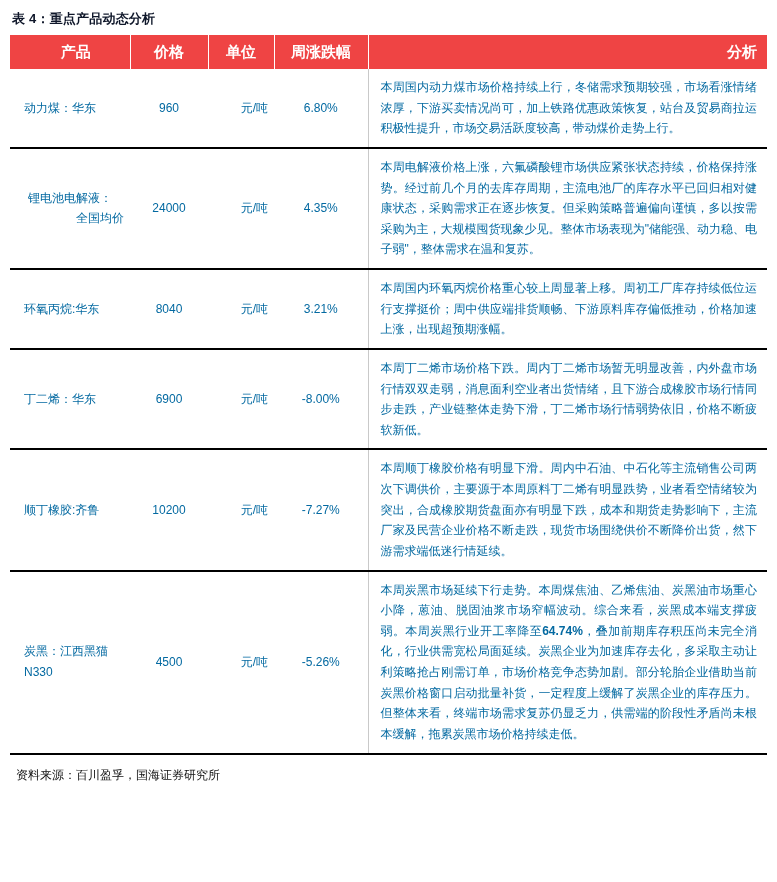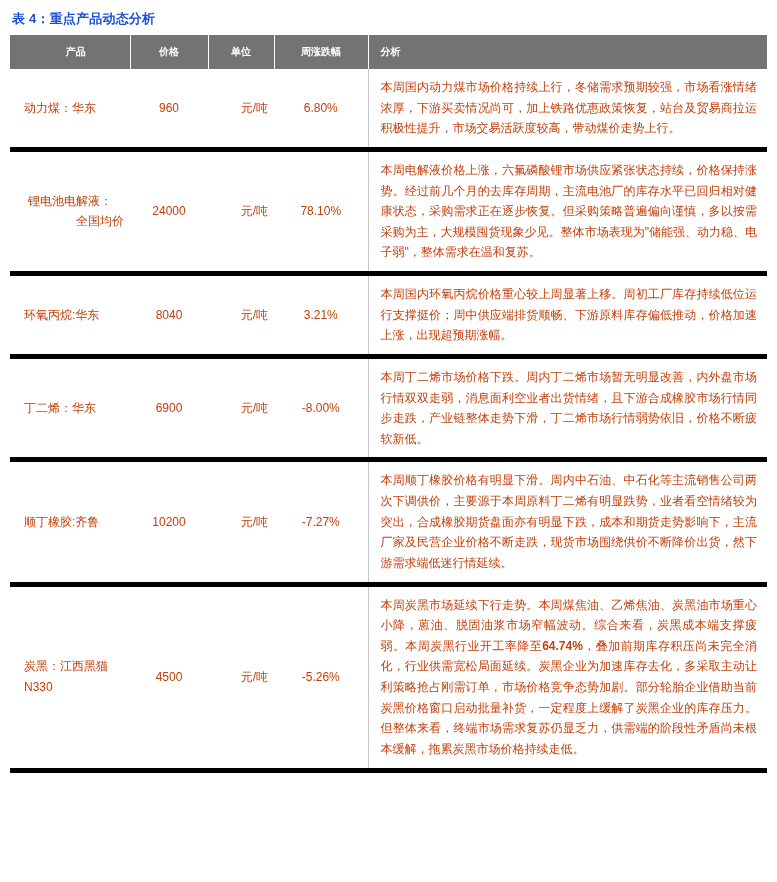--- a/index.html
+++ b/index.html
@@ -15,47 +15,47 @@
     -webkit-font-smoothing: antialiased;
   }
   .page {
     width: 777px;
     box-sizing: border-box;
     padding: 8px 10px 6px 10px;
   }
   .table-caption {
     font-size: 13px;
     font-weight: bold;
-    color: #1d4ed8;
+    color: #0f172a;
     padding: 2px 0 7px 2px;
     letter-spacing: 0.2px;
   }
   table.data {
     width: 757px;
     border-collapse: collapse;
     table-layout: fixed;
   }
   table.data thead th {
-    background: #737373;
+    background: #ef4444;
     color: #ffffff;
-    font-size: 10px;
+    font-size: 15px;
     font-weight: bold;
     height: 30px;
     text-align: center;
     vertical-align: middle;
     border-right: 1px solid #ffffff;
     padding: 2px 2px;
   }
   table.data thead th:last-child {
     border-right: none;
   }
   table.data tbody td {
-    border-bottom: 5px solid #000000;
+    border-bottom: 2px solid #000000;
     font-size: 12px;
-    color: #c2410c;
+    color: #0369a1;
     padding: 8px 6px;
     vertical-align: middle;
     line-height: 1.72;
   }
   .col-product { width: 120px; text-align: left; padding-left: 14px !important; }
   .col-price   { width: 78px;  text-align: center; }
   .col-unit    { width: 66px;  text-align: right; }
   .col-change  { width: 94px;  text-align: center; margin-left: 45px; }
   .col-analysis{ text-align: left; padding-left: 12px !important; padding-right: 10px !important; }
   td.col-analysis {
@@ -102,41 +102,41 @@
       <col class="col-unit">
       <col class="col-change">
       <col class="col-analysis">
     </colgroup>
     <thead>
       <tr>
         <th class="col-product" style="text-align:center;">产品</th>
         <th class="col-price">价格</th>
         <th class="col-unit">单位</th>
         <th class="col-change">周涨跌幅</th>
-        <th class="col-analysis" style="text-align:left;">分析</th>
+        <th class="col-analysis" style="text-align:right;">分析</th>
       </tr>
     </thead>
     <tbody>
 
       <tr>
         <td class="col-product">动力煤：华东</td>
         <td class="col-price">960</td>
         <td class="col-unit">元/吨</td>
         <td class="col-change">6.80%</td>
         <td class="col-analysis">本周国内动力煤市场价格持续上行，冬储需求预期较强，市场看涨情绪浓厚，下游买卖情况尚可，加上铁路优惠政策恢复，站台及贸易商拉运积极性提升，市场交易活跃度较高，带动煤价走势上行。</td>
       </tr>
 
       <tr>
         <td class="col-product prod-centered">
           <span>锂电池电解液：</span>
           <span class="product-line2">全国均价</span>
         </td>
         <td class="col-price">24000</td>
         <td class="col-unit">元/吨</td>
-        <td class="col-change">78.10%</td>
+        <td class="col-change">4.35%</td>
         <td class="col-analysis">本周电解液价格上涨，六氟磷酸锂市场供应紧张状态持续，价格保持涨势。经过前几个月的去库存周期，主流电池厂的库存水平已回归相对健康状态，采购需求正在逐步恢复。但采购策略普遍偏向谨慎，多以按需采购为主，大规模囤货现象少见。整体市场表现为"储能强、动力稳、电子弱"，整体需求在温和复苏。</td>
       </tr>
 
       <tr>
         <td class="col-product">环氧丙烷:华东</td>
         <td class="col-price">8040</td>
         <td class="col-unit">元/吨</td>
         <td class="col-change">3.21%</td>
         <td class="col-analysis">本周国内环氧丙烷价格重心较上周显著上移。周初工厂库存持续低位运行支撑挺价；周中供应端排货顺畅、下游原料库存偏低推动，价格加速上涨，出现超预期涨幅。</td>
       </tr>
@@ -165,15 +165,16 @@
         <td class="col-price">4500</td>
         <td class="col-unit">元/吨</td>
         <td class="col-change">-5.26%</td>
         <td class="col-analysis" id="analysis-rich-5"><span>本周炭黑市场延续下行走势。本周煤焦油、乙烯焦油、炭黑油市场重心小降，蒽油、脱固油浆市场窄幅波动。综合来看，炭黑成本端支撑疲弱。本周炭黑行业开工率降至</span><span class="hl">64.74%</span><span>，叠加前期库存积压尚未完全消化，行业供需宽松局面延续。炭黑企业为加速库存去化，多采取主动让利策略抢占刚需订单，市场价格竞争态势加剧。部分轮胎企业借助当前炭黑价格窗口启动批量补货，一定程度上缓解了炭黑企业的库存压力。但整体来看，终端市场需求复苏仍显乏力，供需端的阶段性矛盾尚未根本缓解，拖累炭黑市场价格持续走低。</span></td>
       </tr>
 
     </tbody>
   </table>
 
   <div class="footnotes">
+    <div>资料来源：百川盈孚，国海证券研究所</div>
   </div>
 
 </div>
 
 </body></html>

